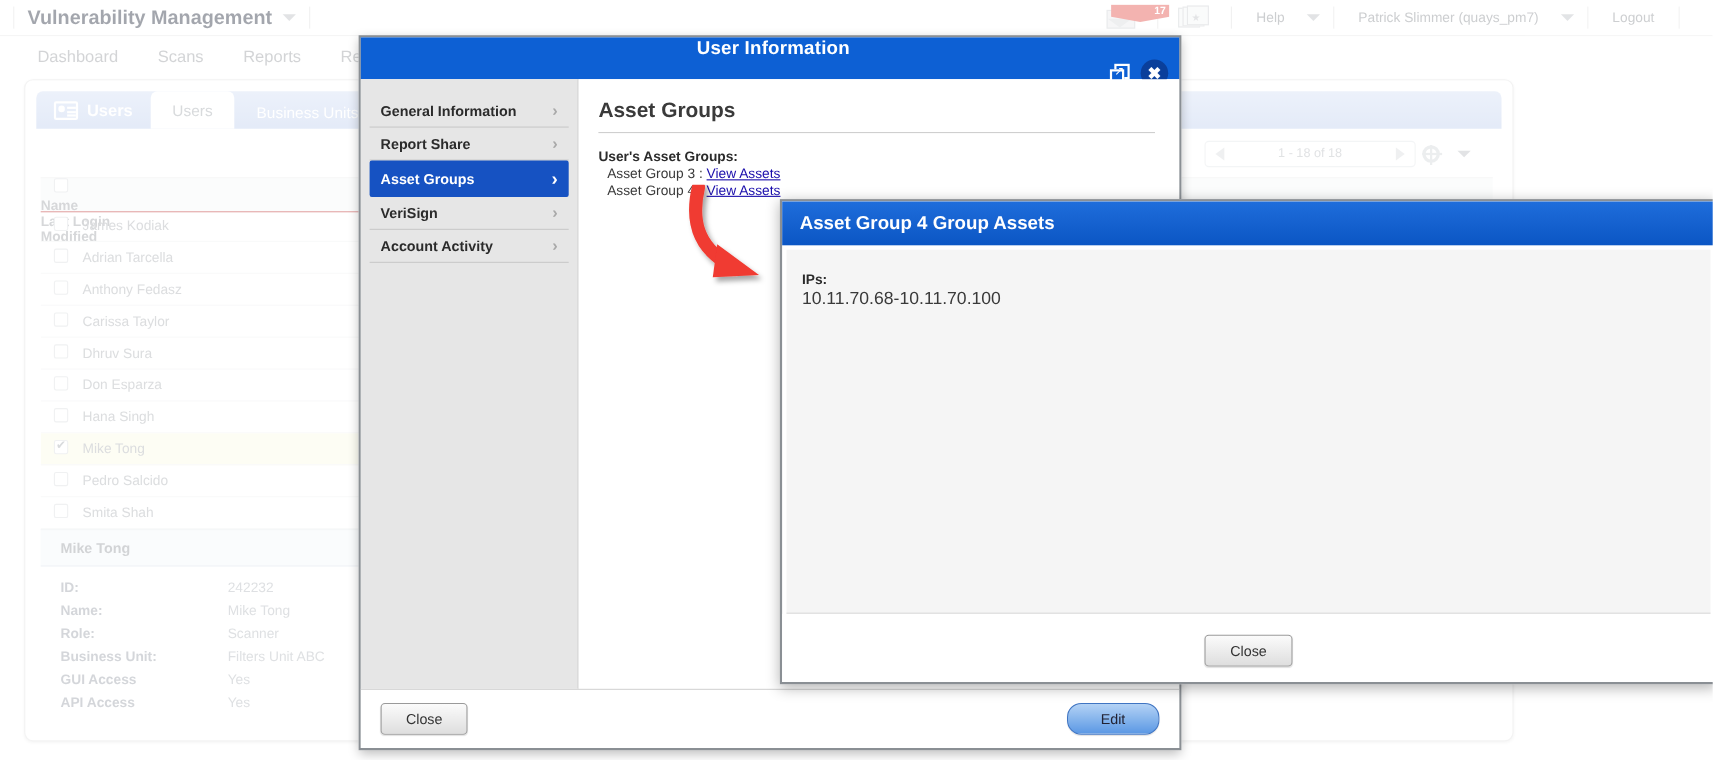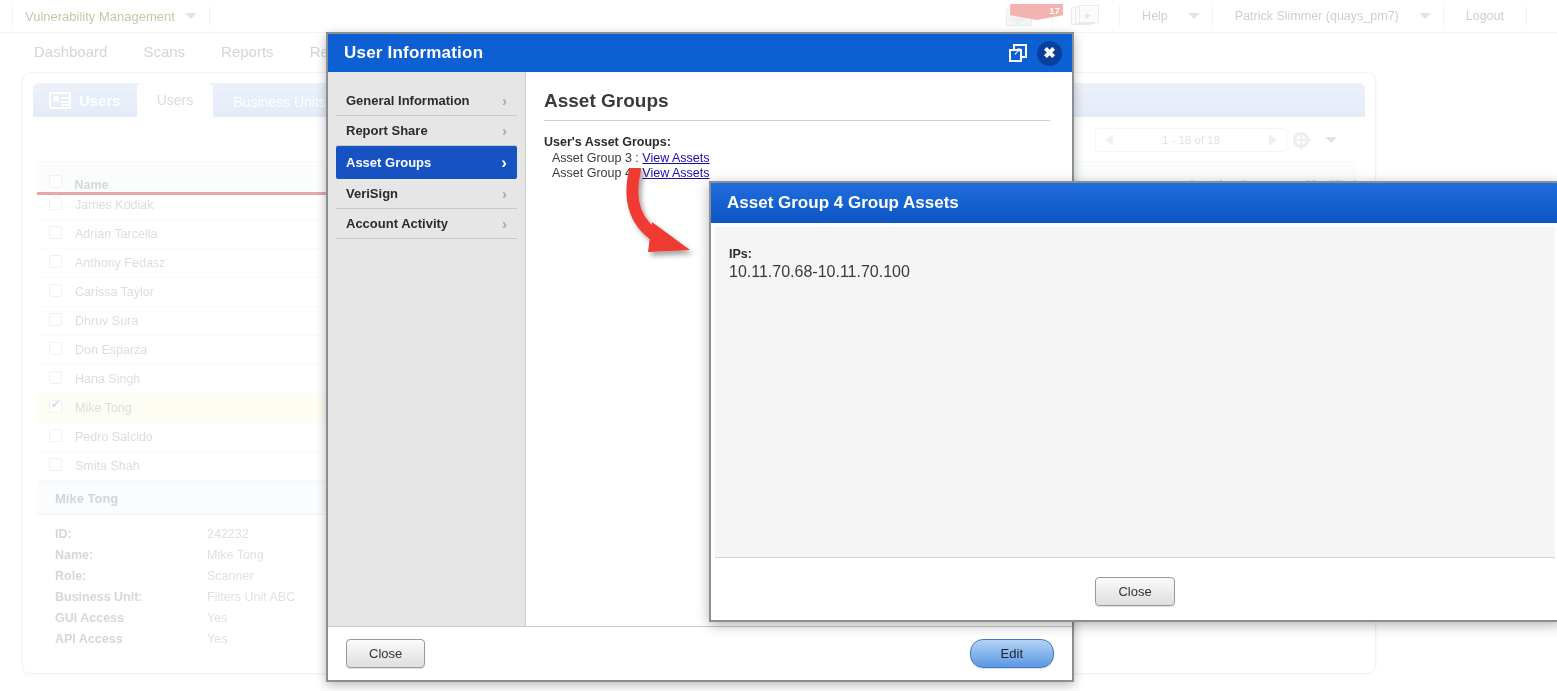--- a/index.html
+++ b/index.html
@@ -16,21 +16,21 @@
     position:absolute; left:0; top:0; width:1557px; height:691px;
     opacity: 0.38;
   }
   .bg-topbar {
     position:absolute; left:0; top:0; width:1557px; height:32px;
     background:#ffffff; border-bottom:1px solid #e2e2e2;
     display:flex; align-items:center;
   }
   .bg-topbar .vdivider { width:1px; height:20px; background:#dcdcdc; margin:0 12px; }
   .module-name {
-    font-size:13px; color:#4d7c0f; font-weight:400; white-space:nowrap;
+    font-size:18px; color:#0f172a; font-weight:700; white-space:nowrap;
   }
   .caret-down {
     display:inline-block; width:0;height:0;
     border-left:6px solid transparent;border-right:6px solid transparent;
     border-top:6px solid #b4b8bd; margin-left:10px; vertical-align:middle;
   }
   .topbar-right { margin-left:auto; display:flex; align-items:center; padding-right:18px; }
   .topbar-right .tb-item { font-size:12.5px; color:#7c8086; white-space:nowrap; padding:0 10px; }
 
   .mail-icon { position:relative; width:26px;height:20px; margin-right:8px; }
@@ -131,22 +131,22 @@
   .pager-arrow { width:26px;height:22px; display:flex;align-items:center;justify-content:center; }
   .tri-l { width:0;height:0;border-top:6px solid transparent;border-bottom:6px solid transparent;border-right:8px solid #d6d9dd;}
   .tri-r { width:0;height:0;border-top:6px solid transparent;border-bottom:6px solid transparent;border-left:8px solid #d6d9dd;}
   .pager-text { font-size:11.5px; color:#b2b6bb; padding:0 14px; width:110px; text-align:center; }
   .gear-icon { width:16px;height:16px;border-radius:50%;border:3px solid #cfd3d7; box-sizing:border-box; position:relative; }
   .gear-icon::before{content:"";position:absolute;left:-3px;top:4px;width:18px;height:2px;background:#cfd3d7;}
   .gear-icon::after{content:"";position:absolute;left:4px;top:-3px;width:2px;height:18px;background:#cfd3d7;}
 
   .bg-thead {
     position:absolute; left:14px; top:88px; width:1320px; height:30px;
-    background:#f7f8f9; border-top:1px solid #ececec; border-bottom:3px solid #b91c1c;
-    display:flex; align-items:flex-end;
+    background:#f7f8f9; border-top:1px solid #ececec; border-bottom:1px solid #b91c1c;
+    display:flex; align-items:flex-start;flex-direction:column;
   }
   .th { font-size:12.5px; color:#95999e; font-weight:bold; }
   .chk {
     width:13px;height:13px;border:1px solid #d8dbde;background:#fff;border-radius:2px;
     display:inline-block; box-sizing:border-box; position:relative;
   }
   .chk.checked::after{
     content:"\2714"; position:absolute; left:1px; top:-3px; font-size:11px; color:#9aa0a6;
   }
   .bg-rows { position:absolute; left:14px; top:118px; width:1320px; height:290px; overflow:hidden; }
@@ -173,20 +173,21 @@
   #user-info-modal {
     position:absolute; left:326px; top:32px; width:748px; height:650px;
     background:#ffffff; border:2px solid #8a8f94;
     box-shadow: 0 3px 10px rgba(0,0,0,0.28);
     box-sizing:border-box;
   }
   .ui-titlebar {
     height:38px; background:#0d60d4;
     display:flex; align-items:center; padding:0 10px 0 16px;
     box-sizing:border-box;
+    flex-direction:column;
   }
   .ui-title { color:#ffffff; font-size:17px; font-weight:bold; letter-spacing:0.2px; }
   .ui-tb-right { margin-left:auto; display:flex; align-items:center; gap:10px; }
   .popout-icon { position:relative; width:18px; height:18px; }
   .popout-icon .sq-back {
     position:absolute; right:0; top:0; width:14px;height:14px;
     border:2px solid #ffffff; box-sizing:border-box;
   }
   .popout-icon .sq-front {
     position:absolute; left:0; bottom:0; width:13px;height:13px;

